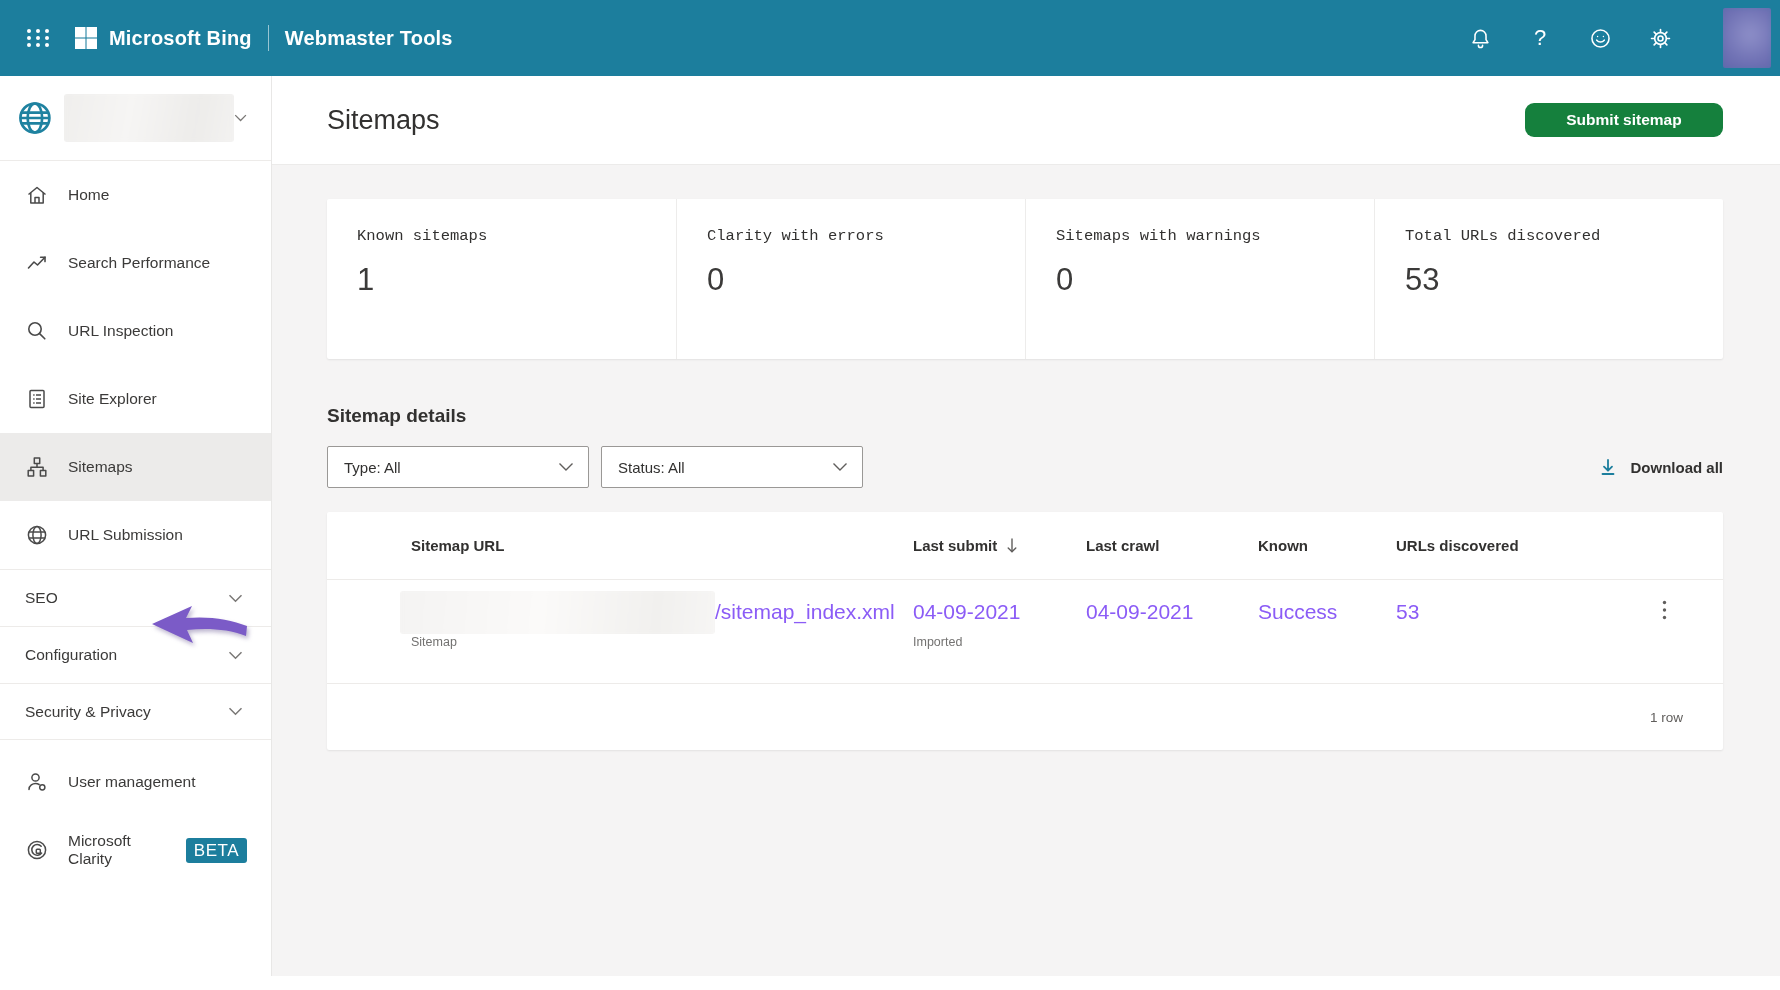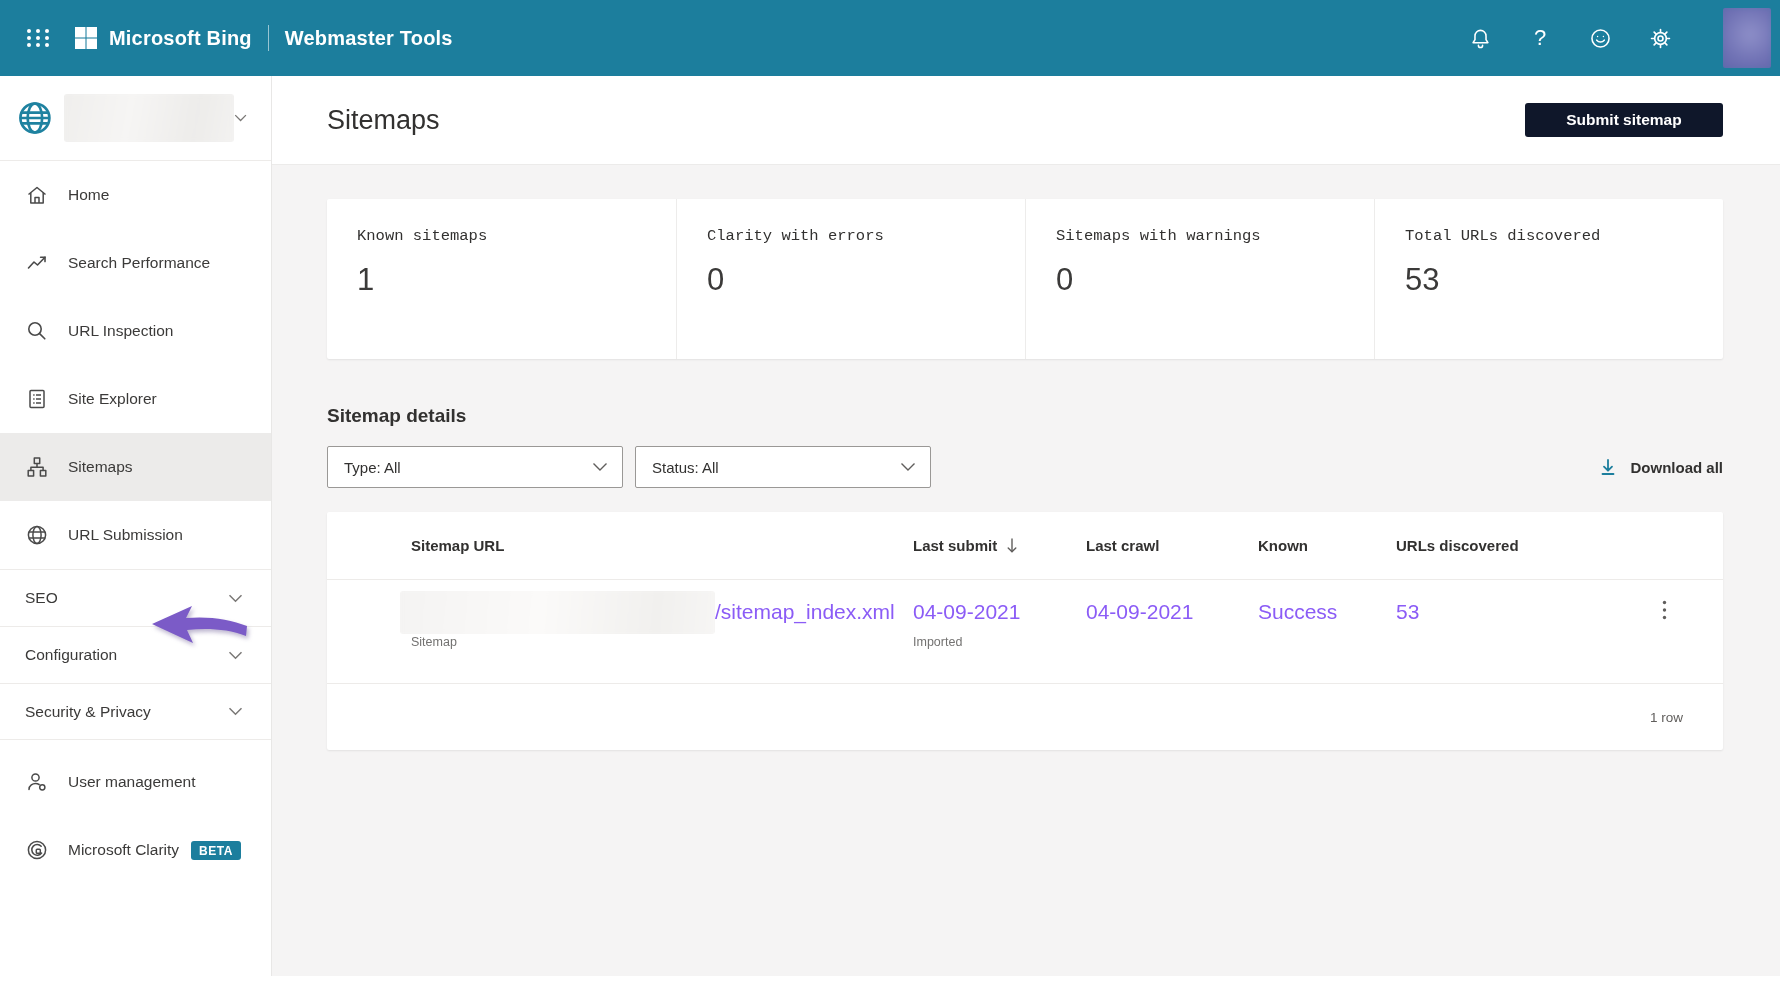--- a/index.html
+++ b/index.html
@@ -42,44 +42,44 @@
   .nav-item.selected { background:#ECEBEA; }
   .nav-icon { width:24px; height:24px; flex:0 0 24px; margin-left:1px; }
   .nav-label { margin-left:19px; font-size:15.5px; color:#3B3A39; }
 
   .nav-section { height:57px; display:flex; align-items:center; padding:0 28px 0 25px; cursor:pointer; border-top:1px solid #EDEBE9; }
   .nav-section.last { border-bottom:1px solid #EDEBE9; }
   .section-label { font-size:15.5px; color:#3B3A39; }
   .section-chevron { margin-left:auto; }
 
   .sidebar-footer { margin-top:8px; }
-  .beta-badge { margin-left:12px; background:#1C7E9D; color:#fff; font-size:12px; font-weight:700;
+  .beta-badge { margin-left:12px; background:#1C7E9D; color:#fff; font-size:17px; font-weight:400;
                 letter-spacing:.5px; padding:3px 8px 2px; border-radius:3px; }
 
   
   .main-header { height:89px; background:#fff; border-bottom:1px solid #ECEBEA;
                  display:flex; align-items:center; padding:0 57px 0 55px; }
   .page-title { font-size:27px; font-weight:400; color:#323130; }
-  .submit-btn { margin-left:auto; width:198px; height:34px; background:#0f172a; color:#fff;
-                border:none; border-radius:3px; font-size:15.5px; font-weight:700; cursor:pointer;
+  .submit-btn { margin-left:auto; width:198px; height:34px; background:#15803d; color:#fff;
+                border:none; border-radius:9px; font-size:15.5px; font-weight:700; cursor:pointer;
                 font-family:inherit; }
 
   .content { position:relative; padding:0 57px 0 55px; }
 
   .stats { margin-top:34px; height:160px; background:#fff; border-radius:2px;
            box-shadow:0 1px 2px rgba(0,0,0,.08); display:grid; grid-template-columns:repeat(4,1fr); }
   .stat-card { padding:28px 30px; }
   .stat-card + .stat-card { border-left:1px solid #EDECEB; }
   .stat-label { font-size:15.5px; color:#323130;font-family:Liberation Mono, monospace; }
   .stat-value { margin-top:17px; font-size:31px; font-weight:300; color:#3B3A39; }
 
   .details-heading { margin-top:46px; font-size:19px; font-weight:700; color:#323130; }
 
   .filter-row { margin-top:19px; height:42px; display:flex; align-items:center; gap:12px; position:relative; }
-  .filter-select { width:296px; height:42px; background:#fff; border:1px solid #9A9896; border-radius:2px;
+  .filter-select { width:262px; height:42px; background:#fff; border:1px solid #9A9896; border-radius:2px;
                    display:flex; align-items:center; padding:0 14px 0 16px; cursor:pointer; }
   .filter-label { font-size:15px; color:#323130; }
   .filter-chevron { margin-left:auto; }
   .download-all { position:absolute; right:0; top:0; height:42px; display:flex; align-items:center; gap:12px; cursor:pointer; }
   .download-label { font-size:15px; font-weight:700; color:#323130; }
 
   .table-card { margin-top:24px; background:#fff; border-radius:2px; box-shadow:0 1px 2px rgba(0,0,0,.08); }
   .tgrid { display:grid; grid-template-columns:502px 173px 172px 138px 218px 1fr;
            padding-left:84px; padding-right:8px; align-items:start; }
   .thead { height:68px; border-bottom:1px solid #EDEBE9; align-items:center; }

